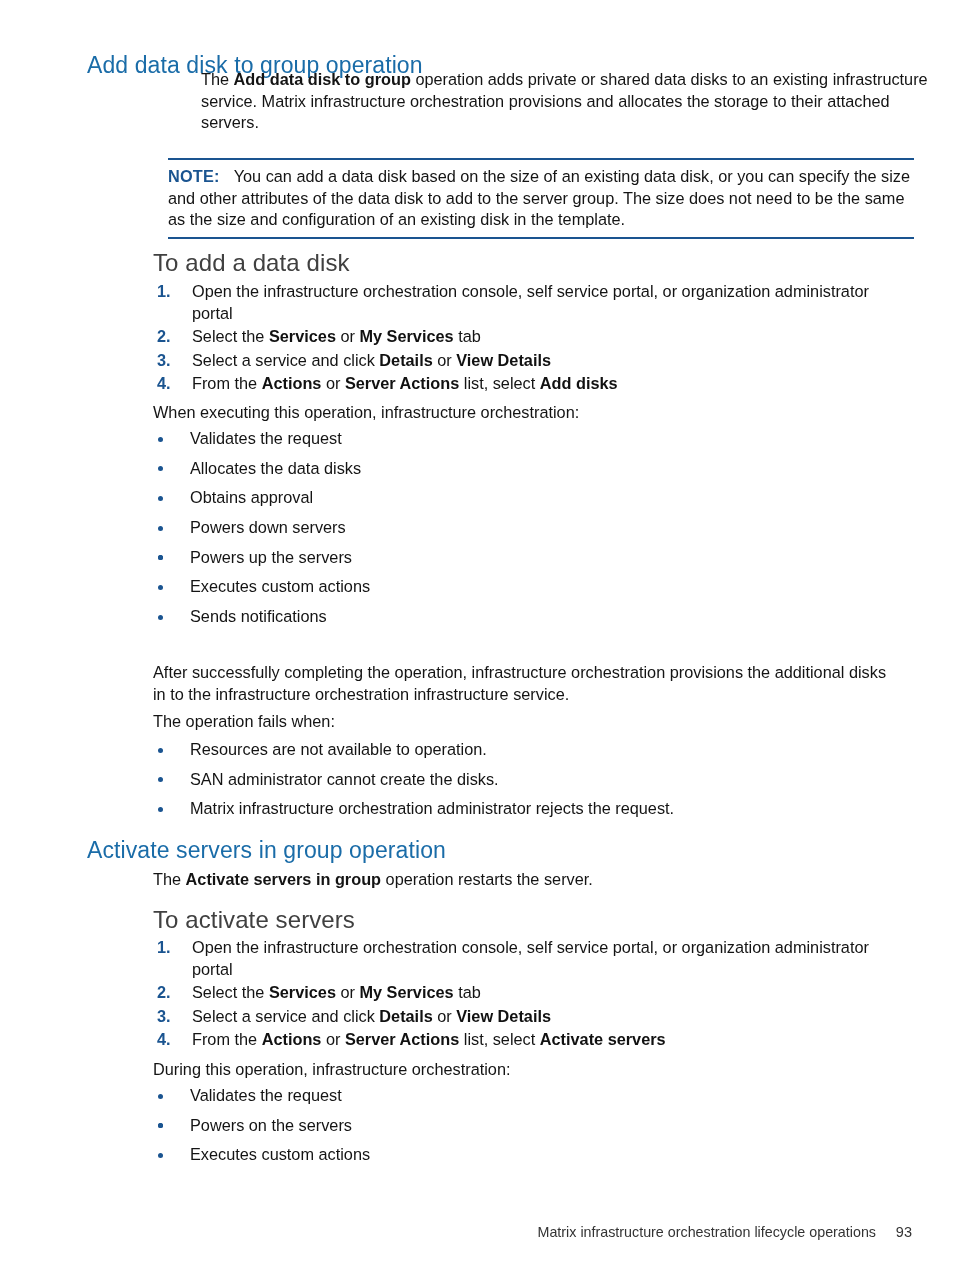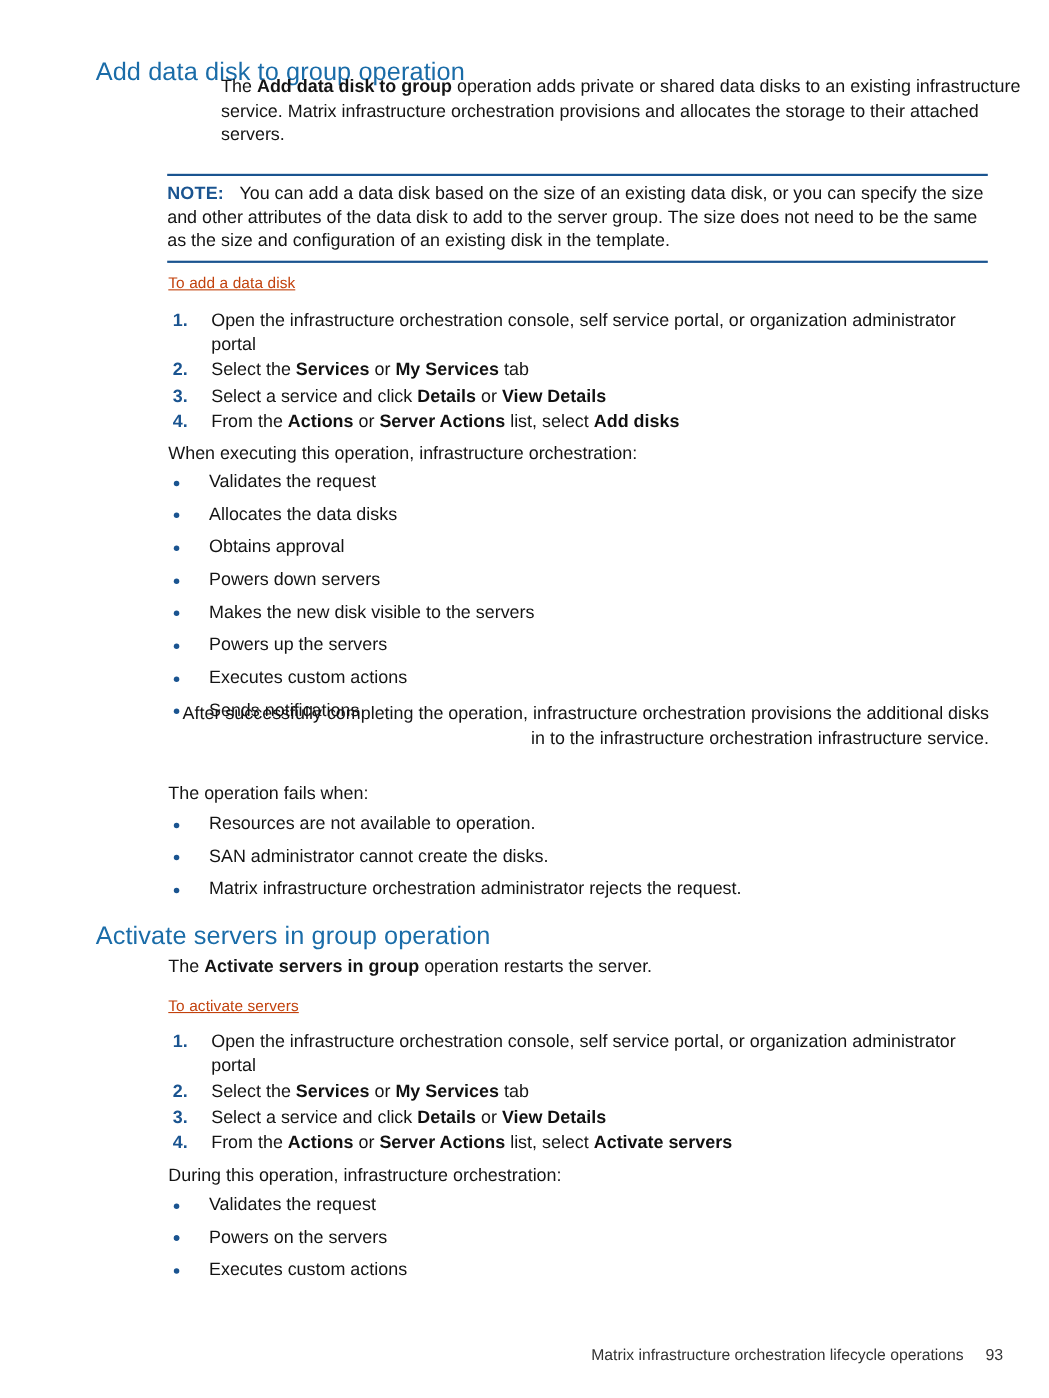--- a/index.html
+++ b/index.html
@@ -28,26 +28,25 @@
     left: 87px;
     font-size: 23px;
     font-weight: 400;
     color: #1a6ca8;
     letter-spacing: 0.1px;
     white-space: nowrap;
   }
   .h2 {
     position: absolute;
     left: 153px;
-    font-size: 14px;
+    font-size: 24px;
     font-weight: 400;
-    color: #c2410c;
+    color: #404040;
     letter-spacing: 0.1px;
     white-space: nowrap;
-    text-decoration: underline;
   }
 
   
   .para {
     position: absolute;
     left: 153px;
     width: 746px;
     font-size: 16.3px;
     line-height: 21.5px;
     color: #141414;
@@ -148,21 +147,21 @@
 <body>
 
 <div class="page">
 
   <div class="h1" style="top:52px;">Add data disk to group operation</div>
 
   <div class="para" style="top:69px;margin-left:48px;">
     <span>The </span><b>Add data disk to group</b><span> operation adds private or shared data disks to an existing infrastructure service. Matrix infrastructure orchestration provisions and allocates the storage to their attached servers.</span>
   </div>
 
-  <div class="note-wrap" style="top:158px;">
+  <div class="note-wrap" style="top:158px;margin-left:16px;">
     <div class="note-rule"></div>
     <div class="note-body">
       <span class="note-label">NOTE:</span><span class="note-gap"></span><span>You can add a data disk based on the size of an existing data disk, or you can specify the size and other attributes of the data disk to add to the server group. The size does not need to be the same as the size and configuration of an existing disk in the template.</span>
     </div>
     <div class="note-rule"></div>
   </div>
 
   <div class="h2" style="top:249px;">To add a data disk</div>
 
   <div class="steps" style="top:281px;">
@@ -198,37 +197,36 @@
     <div class="bullet">
       <span class="bullet-dot"></span>
       <span>Obtains approval</span>
     </div>
     <div class="bullet">
       <span class="bullet-dot"></span>
       <span>Powers down servers</span>
     </div>
     <div class="bullet">
       <span class="bullet-dot"></span>
-      <span>Makes the new disk visible to the servers</span>
     </div>
     <div class="bullet">
       <span class="bullet-dot"></span>
       <span>Powers up the servers</span>
     </div>
     <div class="bullet">
       <span class="bullet-dot"></span>
       <span>Executes custom actions</span>
     </div>
     <div class="bullet">
       <span class="bullet-dot"></span>
       <span>Sends notifications</span>
     </div>
   </div>
 
-  <div class="para" style="top:639px;text-align:right;">After successfully completing the operation, infrastructure orchestration provisions the additional disks in to the infrastructure orchestration infrastructure service.</div>
+  <div class="para" style="top:662px;">After successfully completing the operation, infrastructure orchestration provisions the additional disks in to the infrastructure orchestration infrastructure service.</div>
 
   <div class="para" style="top:711px;">The operation fails when:</div>
 
   <div class="bullets" style="top:739px;">
     <div class="bullet">
       <span class="bullet-dot"></span>
       <span>Resources are not available to operation.</span>
     </div>
     <div class="bullet">
       <span class="bullet-dot"></span>

